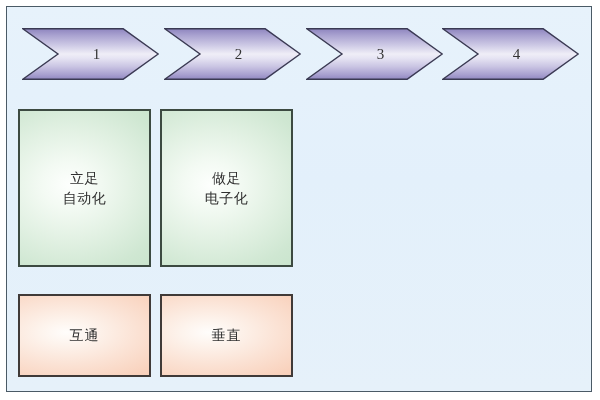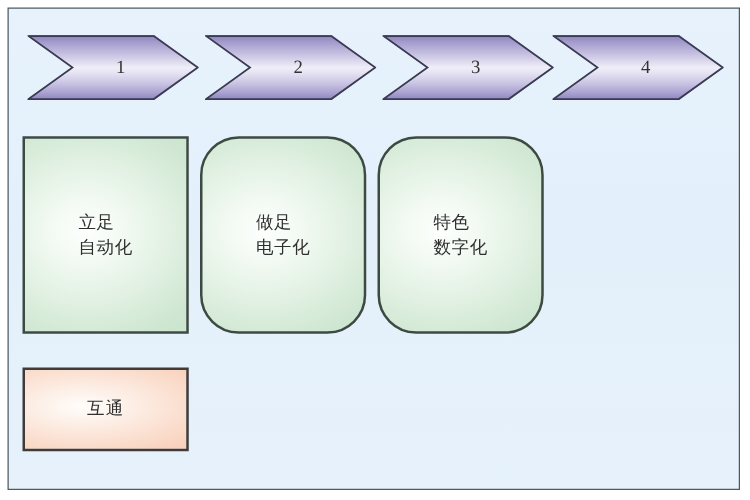--- a/index.html
+++ b/index.html
@@ -96,39 +96,40 @@
     top: 287px;
     height: 67px;
   }
 
   .card {
     box-sizing: border-box;
     border: 2px solid #3f4a44;
     display: flex;
     align-items: center;
     justify-content: center;
+    text-align: center;
   }
   .card-green {
     width: 133px;
     height: 158px;
     border-color: #3c4a41;
     background:
       radial-gradient(ellipse 120% 85% at 38% 48%,
          #fdfffd 0%, #f3faf3 18%, #e2f1e3 42%, #cfe7d2 68%, #c2e0c6 100%);
   }
   .card-pink {
     width: 133px;
-    height: 67px;
+    height: 83px;
     border-color: #403a38;
     background:
       radial-gradient(ellipse 120% 90% at 36% 46%,
          #fffdfb 0%, #fdf3ec 18%, #fbe2d4 46%, #f9d2bd 74%, #f7c9b2 100%);
   }
   .card:nth-child(1) { margin-left: 11px; }
-  .card + .card { margin-left: 9px; border-radius: 31px; }
+  .card + .card { margin-left: 9px; }
 
   .card-label {
     font-size: 14px;
     line-height: 1.45;
     color: #2f2f2f;
     white-space: pre-line;
     letter-spacing: 0.5px;
   }
   .card-pink .card-label {
     font-size: 14px;
@@ -183,26 +184,25 @@
 
     <div class="card-row row-green">
       <div class="card card-green">
         <span class="card-label">立足
 自动化</span>
       </div>
       <div class="card card-green">
         <span class="card-label">做足
 电子化</span>
       </div>
-      <div class="card card-green">
-        <span class="card-label">特色
-数字化</span>
-      </div>
     </div>
 
     <div class="card-row row-pink">
       <div class="card card-pink">
         <span class="card-label">互通</span>
       </div>
+      <div class="card card-pink">
+        <span class="card-label">垂直</span>
+      </div>
     </div>
 
   </div>
 </div>
 
 </body></html>

